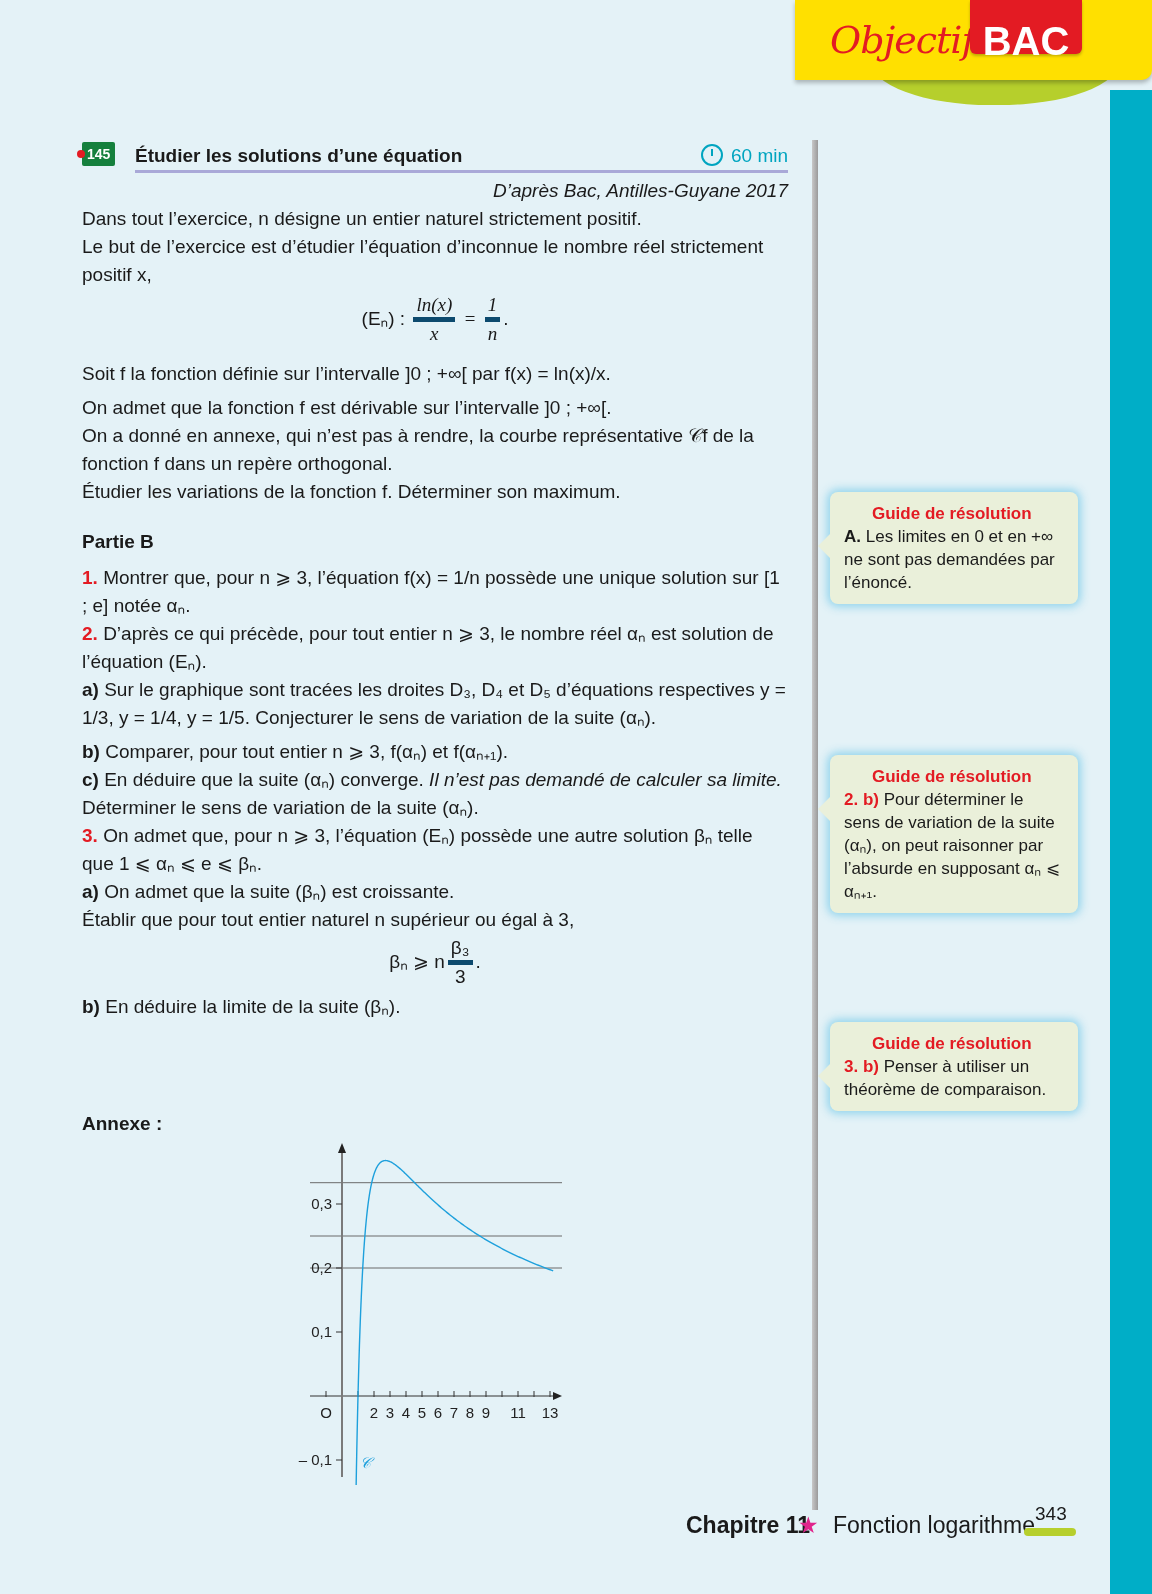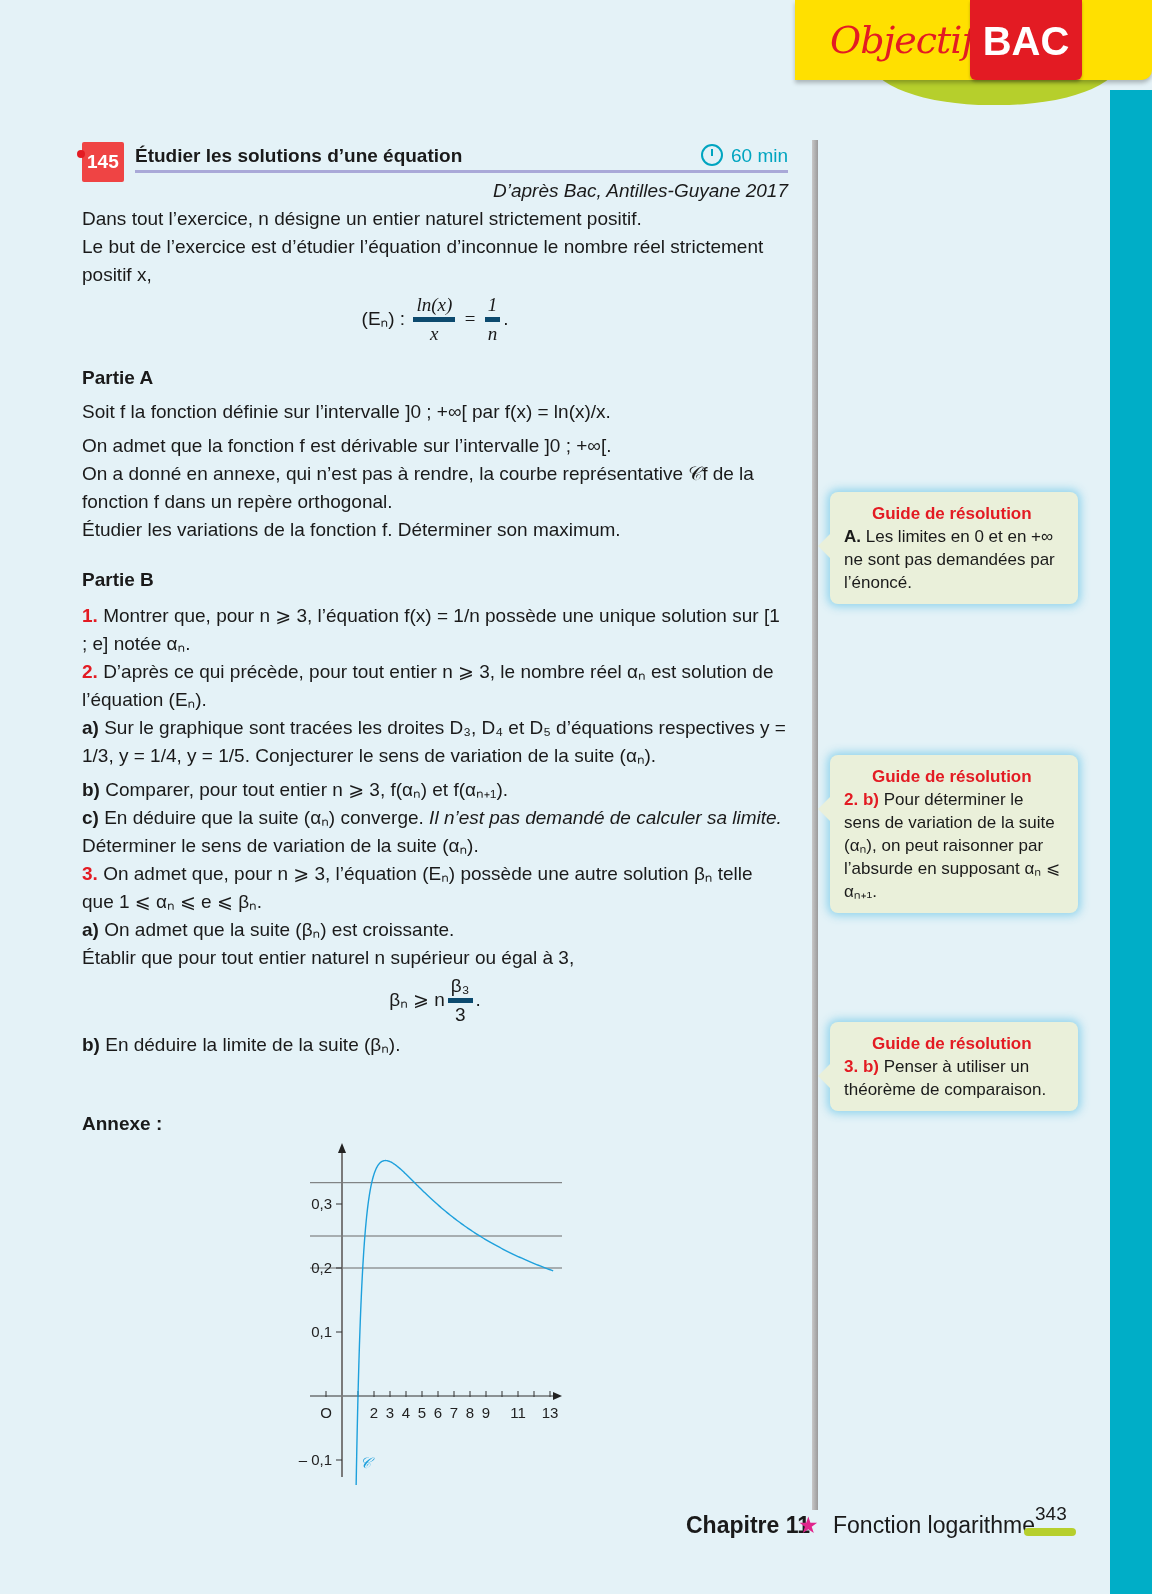--- a/index.html
+++ b/index.html
@@ -5,29 +5,29 @@
   html, body { margin:0; padding:0; }
   body { width:1152px; height:1594px; background:#e4f2f7; position:relative; overflow:hidden;
          font-family:"Liberation Sans", sans-serif; color:#1a1a1a; }
   .cyan-bar { position:absolute; left:1110px; top:90px; width:42px; height:1504px; background:#00aec7; }
   .banner { position:absolute; left:795px; top:0; width:357px; height:80px; background:#ffe000;
             box-shadow:0 3px 4px rgba(0,0,0,0.25); border-bottom-right-radius:10px; }
   .banner-green { position:absolute; left:870px; top:55px; width:250px; height:50px; background:#b6cf2c;
             border-radius:0 0 120px 120px / 0 0 45px 45px; }
   .objectif { position:absolute; left:830px; top:18px; font-family:"DejaVu Serif", serif; font-style:italic;
               font-size:38px; color:#e31b23; letter-spacing:-1px; }
-  .bac { position:absolute; left:970px; top:0; width:112px; height:80px; background:#e31b23; color:#fff;
+  .bac { position:absolute; left:970px; top:0; width:112px; height:54px; background:#e31b23; color:#fff;
          font-weight:bold; font-size:40px; text-align:center; line-height:82px; border-radius:0 0 6px 6px;
          box-shadow:0 2px 3px rgba(0,0,0,0.25); }
   .separator { position:absolute; left:812px; top:140px; width:6px; height:1370px;
                background:linear-gradient(to right,#c8c8c8,#9a9a9a); }
   .content { position:absolute; left:82px; top:140px; width:706px; font-size:19px; line-height:28px; }
   .ex-head { position:relative; height:30px; border-bottom:3px solid #a9a9d8; margin-left:53px; }
-  .ex-num { position:absolute; left:-53px; top:2px; background:#ef4444; color:#fff; font-weight:bold;
-            font-size:19px; padding:8px 5px; line-height:24px; border-radius:2px; }
+  .ex-num { position:absolute; left:-53px; top:2px; background:#15803d; color:#fff; font-weight:bold;
+            font-size:14px; padding:0 5px; line-height:24px; border-radius:2px; }
   .ex-num:before { content:""; position:absolute; left:-5px; top:8px; width:8px; height:8px; border-radius:50%; background:#e31b23; }
   .ex-title { position:absolute; left:0; top:2px; font-weight:bold; font-size:19px; }
   .ex-time { position:absolute; right:0; top:2px; color:#00a5c0; font-size:19px; }
   .clock { display:inline-block; width:18px; height:18px; border:2.5px solid #00a5c0; border-radius:50%;
            vertical-align:-4px; margin-right:8px; position:relative; }
   .clock:after { content:""; position:absolute; left:8px; top:3px; width:2px; height:7px; background:#00a5c0; }
   .source { text-align:right; font-style:italic; margin-top:4px; }
   p { margin:0; }
   .center { text-align:center; }
   .part { font-weight:bold; margin-top:18px; }
@@ -68,21 +68,20 @@
   <p class="source">D’après Bac, Antilles-Guyane 2017</p>
   <p>Dans tout l’exercice, n désigne un entier naturel strictement positif.</p>
   <p>Le but de l’exercice est d’étudier l’équation d’inconnue le nombre réel strictement positif x,</p>
   <div class="center formula">
     <span>(Eₙ) :</span>
     <span class="frac math"><span class="num">ln(x)</span><span>x</span></span>
     <span class="math">=</span>
     <span class="frac math"><span class="num">1</span><span>n</span></span>.
   </div>
 
-  <p class="part">Partie A</p>
   <p style="margin:6px 0 6px">Soit f la fonction définie sur l’intervalle ]0 ; +∞[ par f(x) = ln(x)/x.</p>
   <p>On admet que la fonction f est dérivable sur l’intervalle ]0 ; +∞[.</p>
   <p>On a donné en annexe, qui n’est pas à rendre, la courbe représentative 𝒞f de la fonction f dans un repère orthogonal.</p>
   <p>Étudier les variations de la fonction f. Déterminer son maximum.</p>
 
   <p class="part" style="margin-top:22px">Partie B</p>
   <p style="margin-top:8px"><span class="red">1.</span> <span>Montrer que, pour n ⩾ 3, l’équation f(x) = 1/n possède une unique solution sur [1 ; e] notée αₙ.</span></p>
   <p><span class="red">2.</span> <span>D’après ce qui précède, pour tout entier n ⩾ 3, le nombre réel αₙ est solution de l’équation (Eₙ).</span></p>
   <p><b>a)</b> <span>Sur le graphique sont tracées les droites D₃, D₄ et D₅ d’équations respectives y = 1/3, y = 1/4, y = 1/5. Conjecturer le sens de variation de la suite (αₙ).</span></p>
   <p style="margin-top:6px"><b>b)</b> <span>Comparer, pour tout entier n ⩾ 3, f(αₙ) et f(αₙ₊₁).</span></p>

